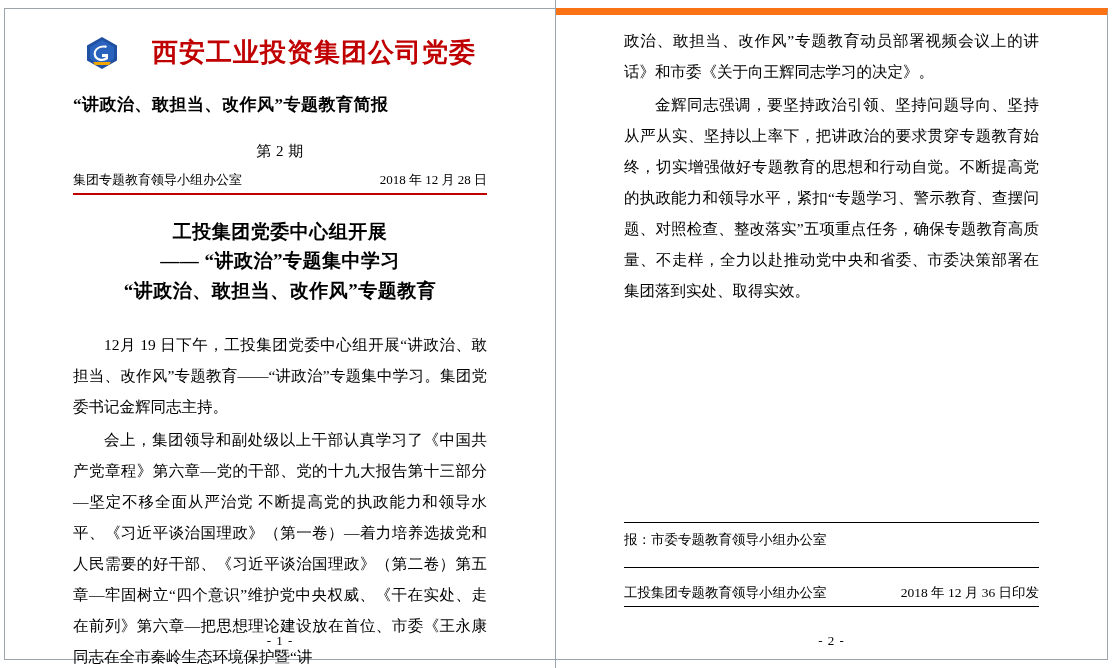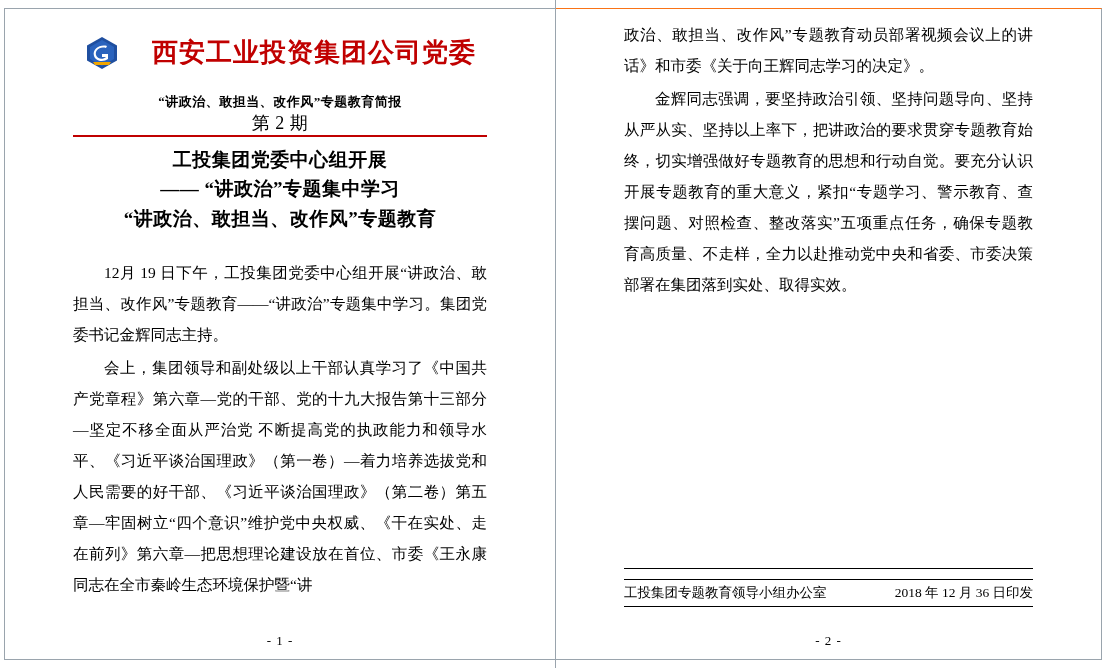--- a/index.html
+++ b/index.html
@@ -42,24 +42,24 @@
   }
   .page-left .page-inner {
     border-left: 1px solid #9aa4ad;
     border-top: 1px solid #9aa4ad;
     border-bottom: 1px solid #9aa4ad;
     left: 4px;
     right: 0;
   }
   .page-right .page-inner {
     border-right: 1px solid #9aa4ad;
-    border-top: 1px solid #f97316;
+    border-top: 7px solid #f97316;
     border-bottom: 1px solid #9aa4ad;
     left: 0;
-    right: 10px;
+    right: 4px;
   }
   .content {
     position: absolute;
     top: 0;
     left: 0;
     right: 0;
     bottom: 0;
     padding: 14px 68px 0 68px;
     box-sizing: border-box;
   }
@@ -80,29 +80,30 @@
   }
   .masthead-title {
     font-family: "Liberation Serif", "DejaVu Serif", serif;
     font-size: 26px;
     font-weight: bold;
     color: #c00000;
     letter-spacing: 1px;
     white-space: nowrap;
   }
   .subtitle {
-    text-align: center;
-    font-size: 13px;
+    text-align: left;
+    font-size: 17px;
     font-weight: bold;
     margin-top: 22px;
     letter-spacing: 0.5px;
   }
   .issue {
     text-align: center;
-    font-size: 18px;
+    font-size: 15px;
+    margin-top: 26px;
     letter-spacing: 0.5px;
   }
   .meta-row {
     display: flex;
     justify-content: space-between;
     align-items: flex-end;
     font-size: 13px;
     margin-top: 10px;
     padding-bottom: 4px;
   }
@@ -110,21 +111,21 @@
     border-bottom: 2px solid #c00000;
     margin-bottom: 0;
   }
 
   
   .doc-title {
     text-align: center;
     font-size: 19px;
     font-weight: bold;
     line-height: 1.55;
-    margin-top: 8px;
+    margin-top: 22px;
     letter-spacing: 0.5px;
   }
   .doc-title div {
     white-space: nowrap;
   }
 
   
   .body-text {
     margin-top: 24px;
     font-size: 15.5px;
@@ -157,22 +158,22 @@
   .footer-line-top {
     border-top: 1px solid #000;
     padding-top: 5px;
   }
   .footer-row {
     line-height: 1.75;
     white-space: nowrap;
   }
   .footer-sep {
     border-top: 1px solid #000;
-    margin-top: 5px;
-    padding-top: 4px;
+    margin-top: 15px;
+    padding-top: 16px;
     display: flex;
     justify-content: space-between;
     align-items: baseline;
   }
   .footer-bottom-rule {
     border-bottom: 1px solid #000;
     margin-top: 4px;
   }
 
   .page-number {
@@ -203,20 +204,24 @@
               <path d="M9 27 L27 27 L25 30 L11 30 Z" fill="#f0a500"></path>
             </svg>
           </span>
           <span class="masthead-title">西安工业投资集团公司党委</span>
         </div>
 
         <div class="subtitle">“讲政治、敢担当、改作风”专题教育简报</div>
 
         <div class="issue">第 2 期</div>
 
+        <div class="meta-row">
+          <span>集团专题教育领导小组办公室</span>
+          <span>2018 年 12 月 28 日</span>
+        </div>
         <div class="red-rule"></div>
 
         <div class="doc-title">
           <div>工投集团党委中心组开展</div>
           <div>—— “讲政治”专题集中学习</div>
           <div>“讲政治、敢担当、改作风”专题教育</div>
         </div>
 
         <div class="body-text">
           <p>12月 19 日下午，工投集团党委中心组开展“讲政治、敢担当、改作风”专题教育——“讲政治”专题集中学习。集团党委书记金辉同志主持。</p>
@@ -227,27 +232,28 @@
       <div class="page-number">- 1 -</div>
     </div>
   </div>
 
   <div class="page page-right">
     <div class="page-inner">
       <div class="content">
 
         <div class="body-text">
           <p class="first-line-noindent">政治、敢担当、改作风”专题教育动员部署视频会议上的讲话》和市委《关于向王辉同志学习的决定》。</p>
-          <p>金辉同志强调，要坚持政治引领、坚持问题导向、坚持从严从实、坚持以上率下，把讲政治的要求贯穿专题教育始终，切实增强做好专题教育的思想和行动自觉。要充分认识开展专题教育的重大意义，紧扣“专题学习、警示教育、查摆问题、对照检查、整改落实”五项重点任务，确保专题教育高质量、不走样，全力以赴推动党中央和省委、市委决策部署在集团落到实处、取得实效。</p>
+          <p>金辉同志强调，要坚持政治引领、坚持问题导向、坚持从严从实、坚持以上率下，把讲政治的要求贯穿专题教育始终，切实增强做好专题教育的思想和行动自觉。不断提高党的执政能力和领导水平，紧扣“专题学习、警示教育、查摆问题、对照检查、整改落实”五项重点任务，确保专题教育高质量、不走样，全力以赴推动党中央和省委、市委决策部署在集团落到实处、取得实效。</p>
         </div>
 
       </div>
 
       <div class="footer-block">
         <div class="footer-line-top">
+          <div class="footer-row">报：市委专题教育领导小组办公室</div>
         </div>
         <div class="footer-sep">
           <span>工投集团专题教育领导小组办公室</span>
           <span>2018 年 12 月 36 日印发</span>
         </div>
         <div class="footer-bottom-rule"></div>
       </div>
 
       <div class="page-number">- 2 -</div>
     </div>

